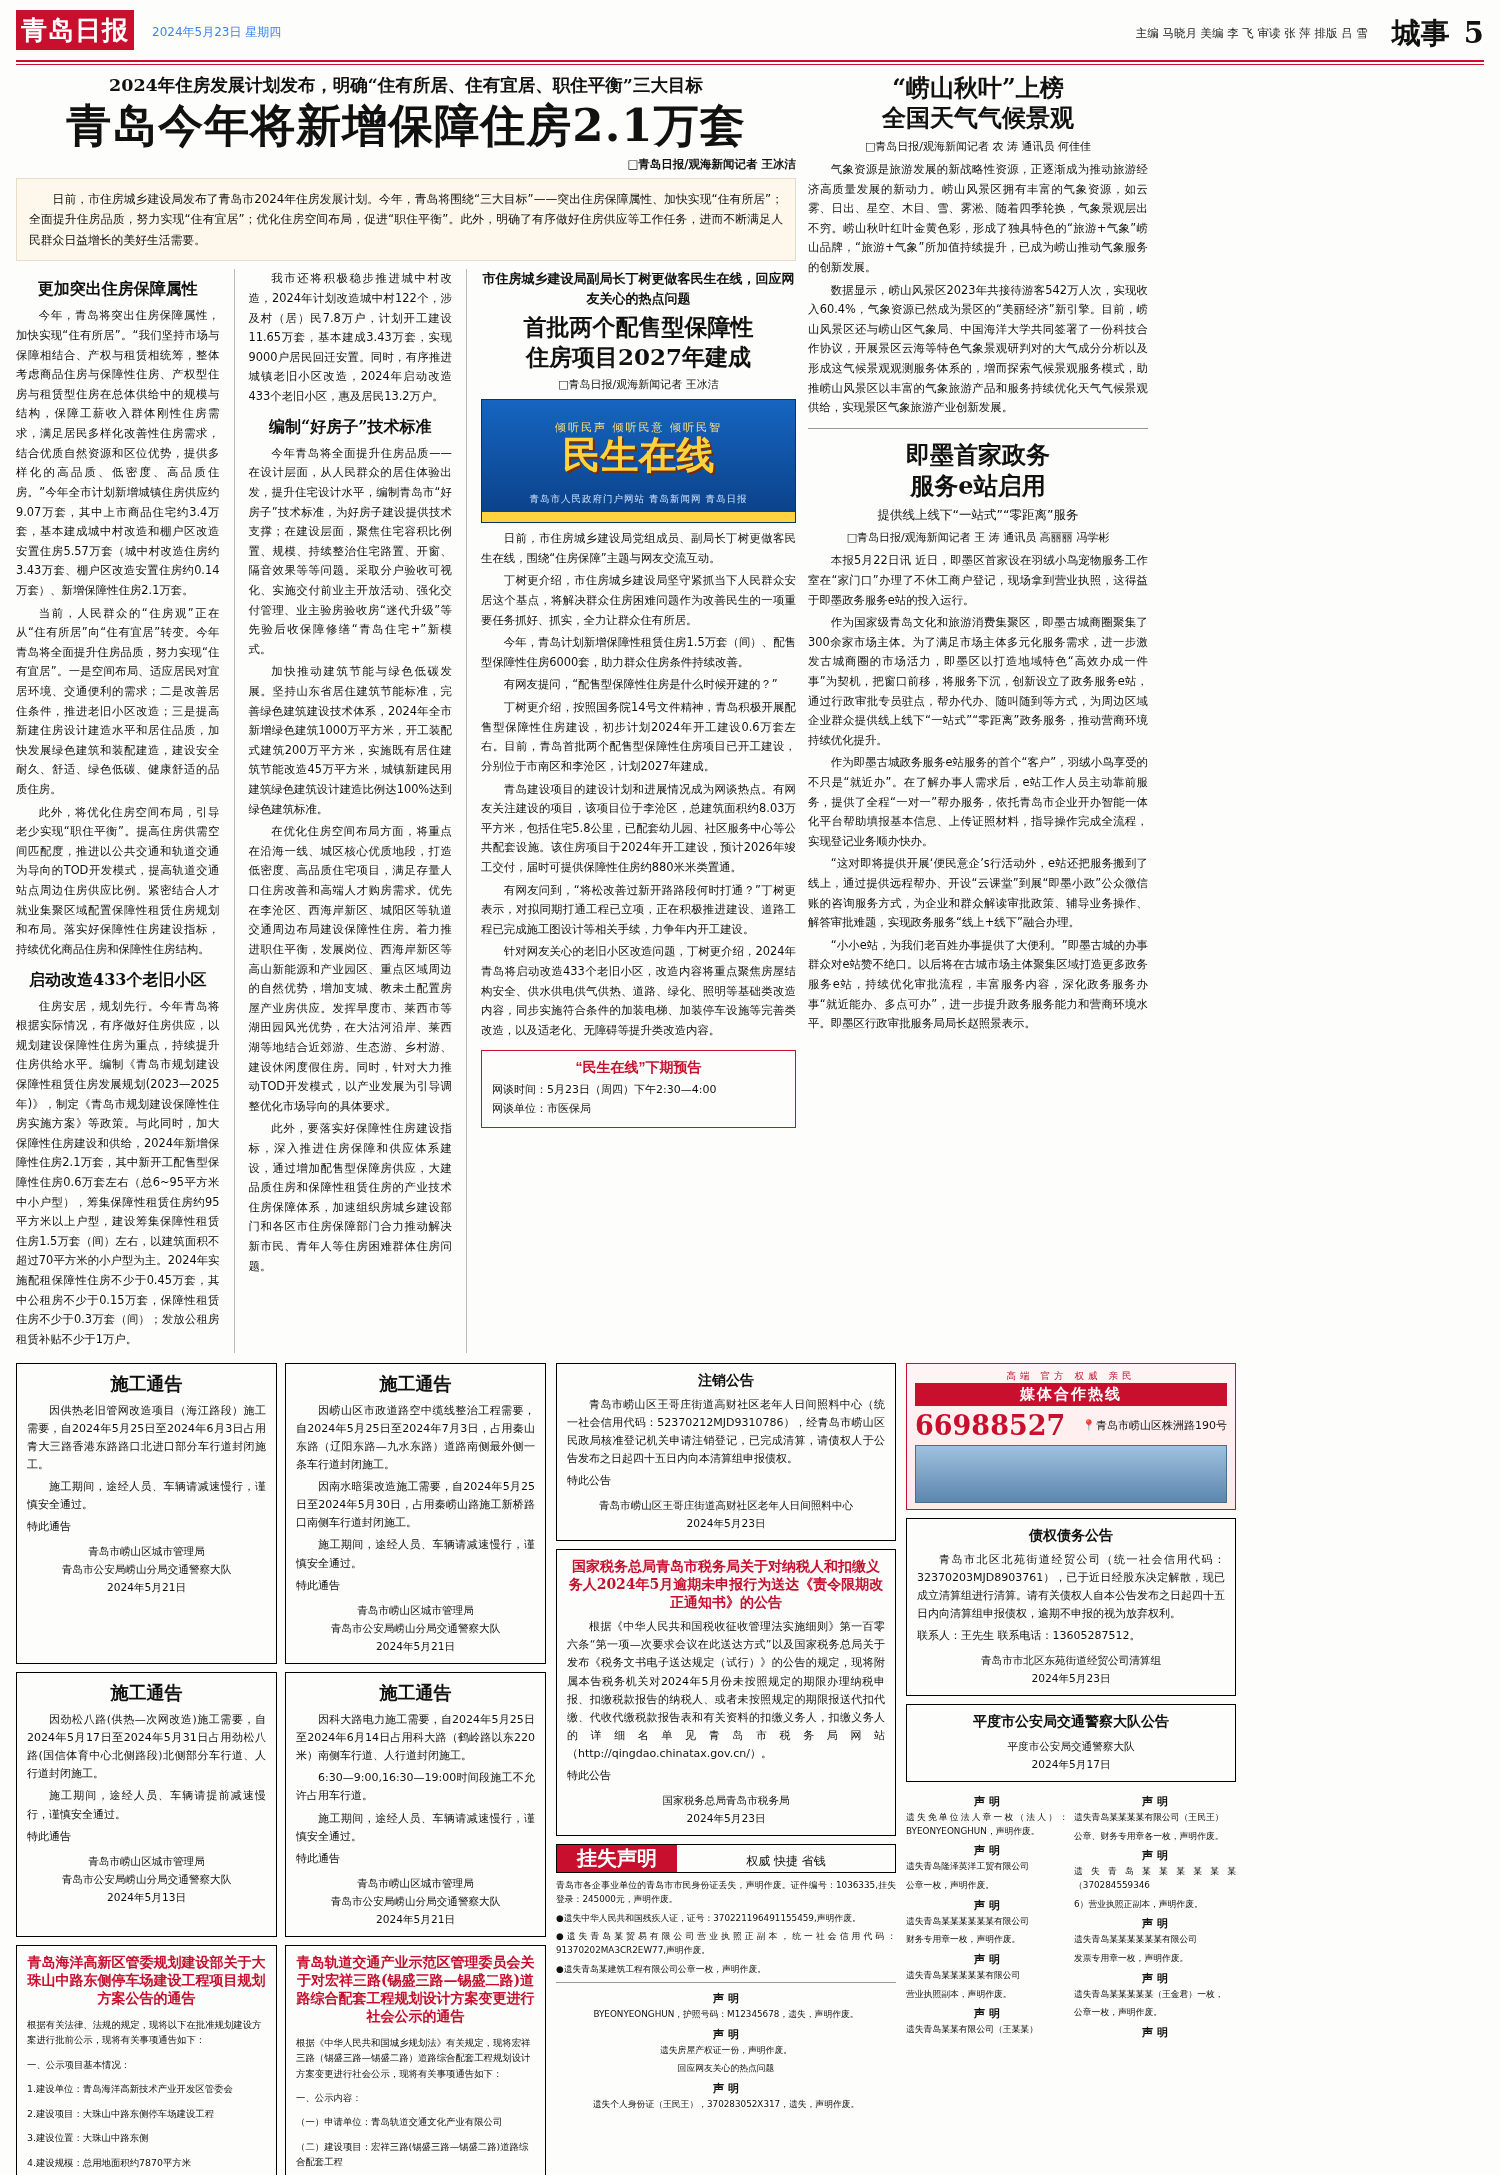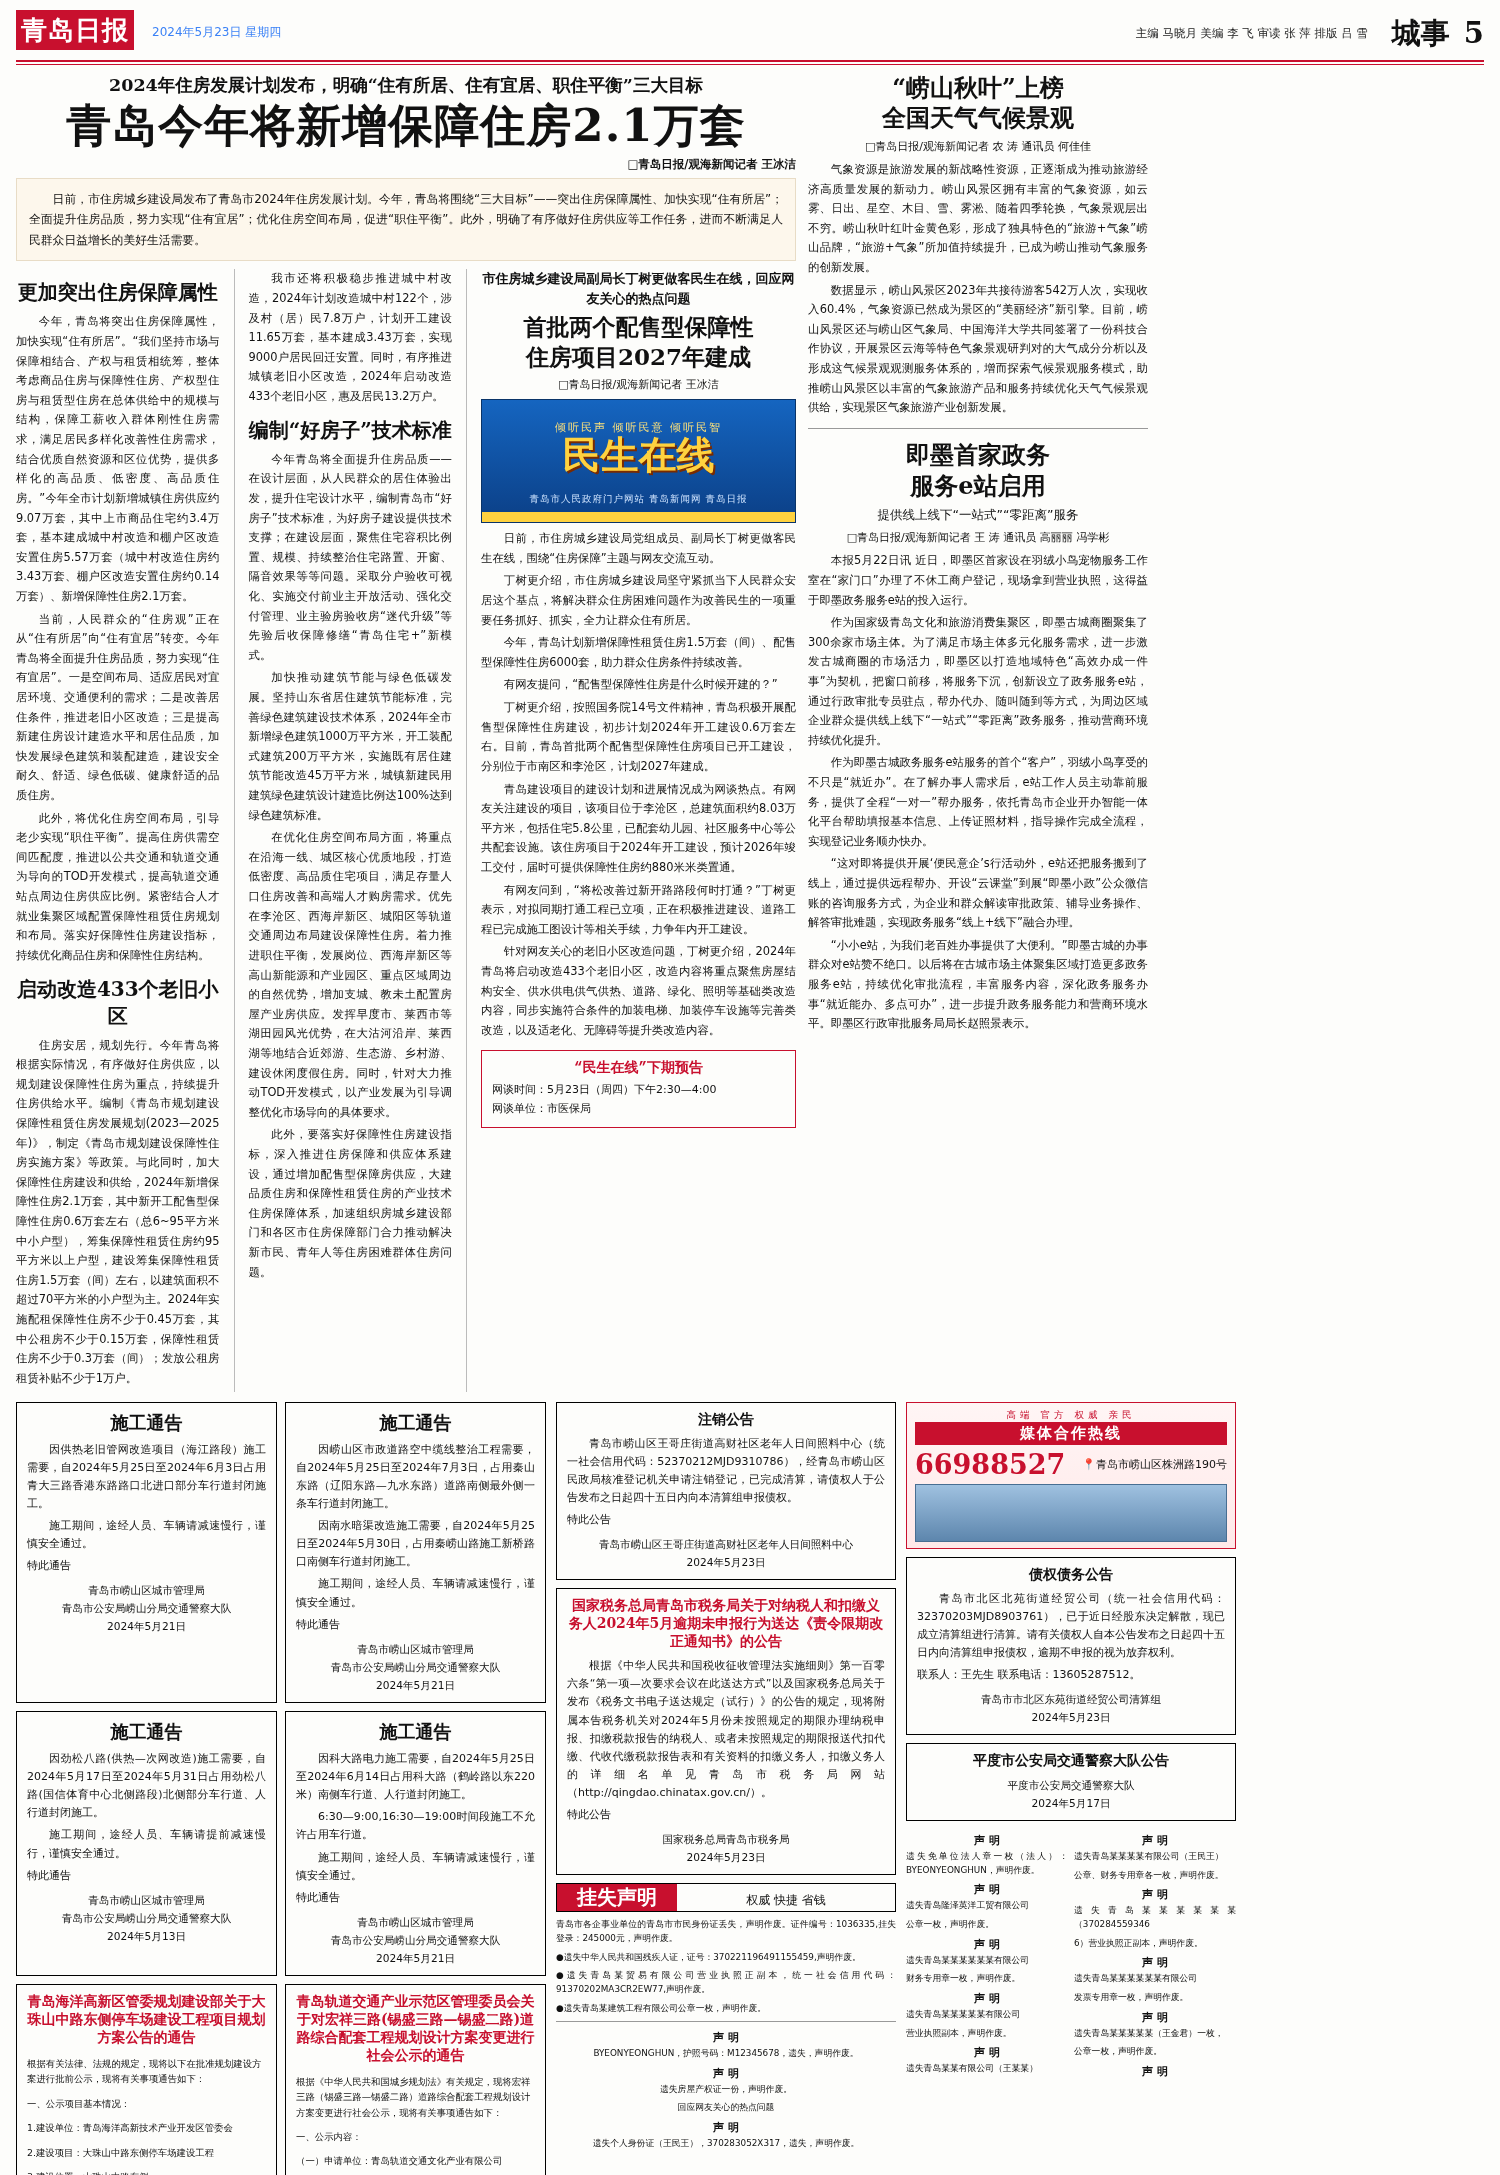--- a/index.html
+++ b/index.html
@@ -41,21 +41,21 @@
     text-align:center; font-family:"DejaVu Serif","Liberation Serif",serif;
     font-weight:bold; font-size:45px; letter-spacing:1px; line-height:1.1;
   }
   .byline { text-align:right; font-size:11.5px; font-weight:bold; margin:6px 0 6px 0; }
   .lede {
     background:#fdf7ec; border:1px solid #e8dcc6; padding:10px 12px;
     font-size:11.8px; line-height:1.75; text-indent:2em; text-align:justify;
   }
 
   
-  .sub-h { text-align:center; font-weight:bold; font-size:20px; font-family:"DejaVu Serif","Liberation Serif",serif; margin:10px 0 6px; }
+  .sub-h { text-align:center; font-weight:bold; font-size:16px; font-family:"DejaVu Serif","Liberation Serif",serif; margin:10px 0 6px; }
   .p { font-size:11.4px; line-height:1.72; text-indent:2em; text-align:justify; margin:0 0 3px; }
   .three { display:flex; gap:14px; margin-top:8px; }
   .three > div { flex:1; }
   .vline { border-left:1px solid #bbb; }
 
   
   .mid-title { text-align:center; font-size:13px; font-weight:bold; line-height:1.5; }
   .mid-big { text-align:center; font-family:"DejaVu Serif","Liberation Serif",serif; font-weight:bold; font-size:23px; line-height:1.3; margin-top:4px; }
   .mid-by { text-align:center; font-size:11px; margin:5px 0 7px; }
   .banner {
@@ -65,21 +65,21 @@
   .banner .bslogan { position:absolute; top:20px; left:0; right:0; text-align:center; color:#ffe27a; font-size:11px; letter-spacing:2px; }
   .banner .btitle {
     position:absolute; top:30px; left:0; right:0; text-align:center;
     font-family:"DejaVu Serif","Liberation Serif",serif; font-weight:bold; font-size:38px;
     color:#ffd23f; text-shadow:2px 2px 0 #7a2b00;
   }
   .banner .bsub { position:absolute; bottom:16px; left:0; right:0; text-align:center; color:#cfe4ff; font-size:9.5px; letter-spacing:1px; }
   .banner .bbar { position:absolute; bottom:0; left:0; right:0; height:10px; background:#ffd23f; }
 
   .notice-box { border:1px solid #c8102e; margin-top:10px; padding:8px 10px; }
-  .notice-box .nb-t { text-align:center; font-weight:bold; font-size:14px; color:#c8102e; font-family:Liberation Mono, monospace;}
+  .notice-box .nb-t { text-align:center; font-weight:bold; font-size:14px; color:#c8102e; font-family:Liberation Sans, sans-serif;}
   .notice-box .nb-l { font-size:11px; line-height:1.7; margin-top:4px; }
 
   
   .r-head { text-align:center; font-family:"DejaVu Serif","Liberation Serif",serif; font-weight:bold; font-size:24px; line-height:1.25; }
   .r-by { text-align:center; font-size:11px; margin:6px 0; }
   .r-sep { border-top:1px solid #999; margin:10px 0; }
   .r-head2 { text-align:center; font-family:"DejaVu Serif","Liberation Serif",serif; font-weight:bold; font-size:24px; line-height:1.3; }
   .r-sub2 { text-align:center; font-size:12.5px; margin-top:6px; }
 
   

